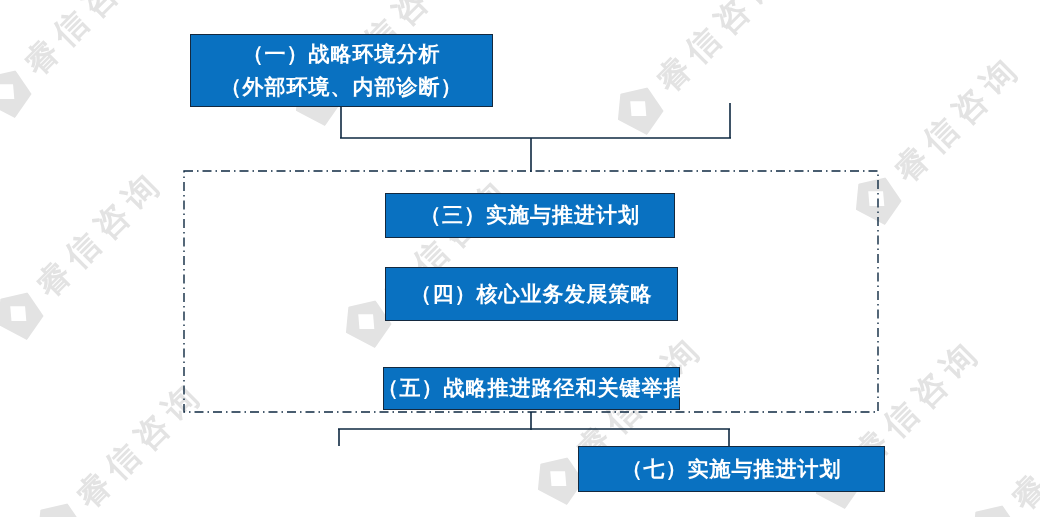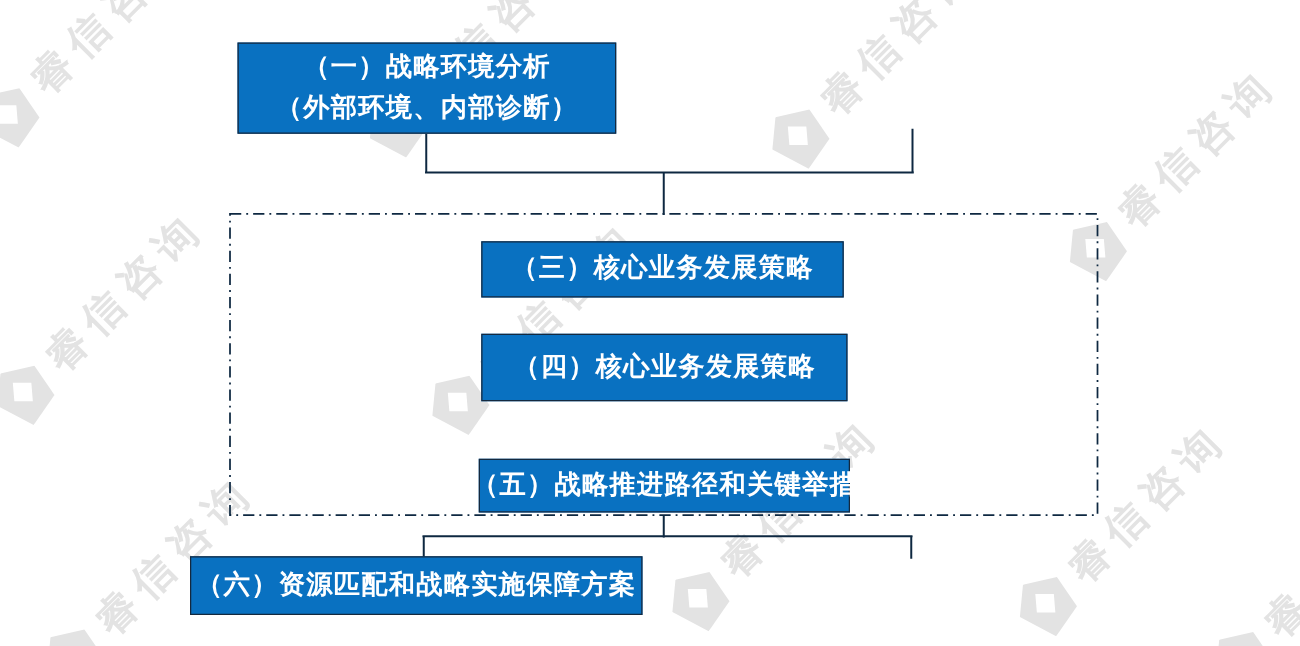--- a/index.html
+++ b/index.html
@@ -152,29 +152,29 @@
     </g>
   </svg>
 
   <div class="box" style="left:190px; top:34px; width:303px; height:73px;">
     <span>（一）战略环境分析
 （外部环境、内部诊断）</span>
   </div>
 
 
   <div class="box single" style="left:385px; top:193px; width:290px; height:45px;">
-    <span>（三）核心业务发展策略</span>
+    <span>（三）实施与推进计划</span>
   </div>
 
   <div class="box single" style="left:385px; top:267px; width:293px; height:54px;">
     <span>（四）核心业务发展策略</span>
   </div>
 
   <div class="box single" style="left:383px; top:343px; width:297px; height:43px;margin-top:24px;">
     <span>（五）战略推进路径和关键举措</span>
   </div>
 
-  <div class="box single" style="left:152px; top:445px; width:362px; height:47px;">
-    <span>（六）资源匹配和战略实施保障方案</span>
+
+  <div class="box single" style="left:578px; top:446px; width:307px; height:46px;">
+    <span>（七）实施与推进计划</span>
   </div>
-
 
 </div>
 
 </body></html>

